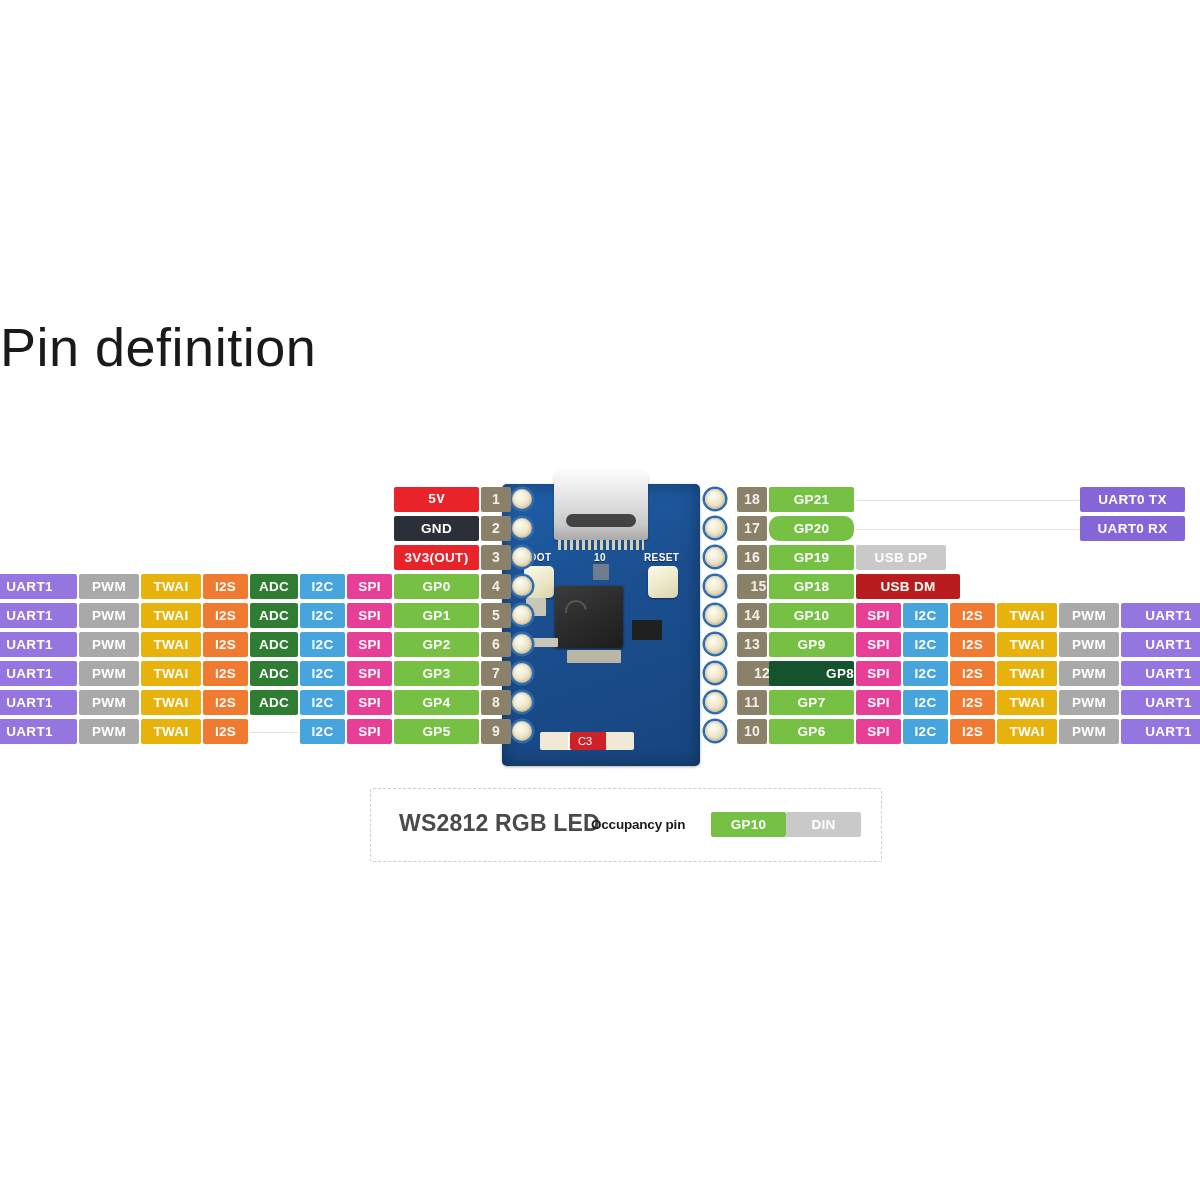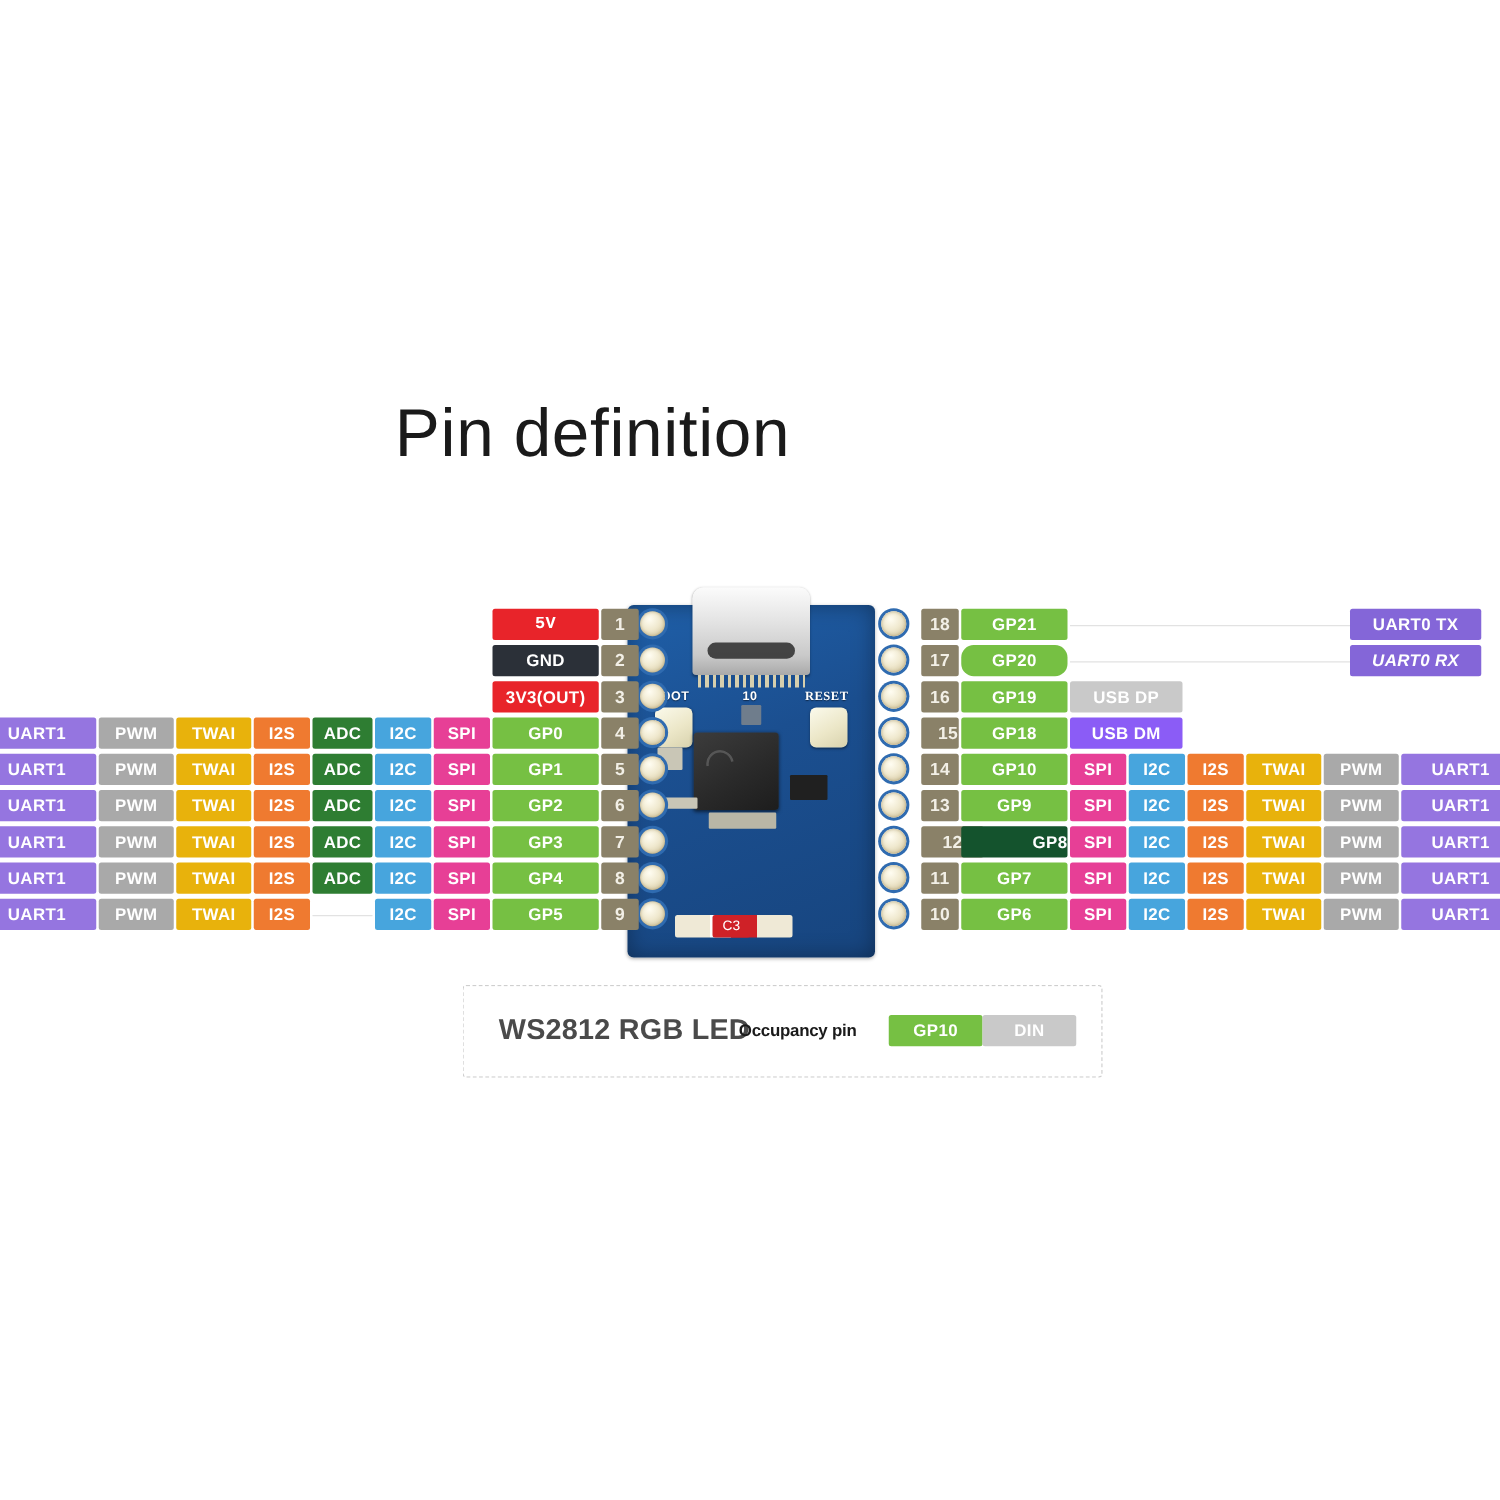--- a/index.html
+++ b/index.html
@@ -5,21 +5,21 @@
   html,body{margin:0;padding:0;}
   body{
     width:1200px;height:1200px;background:#ffffff;
     font-family:"Liberation Sans", sans-serif;
     position:relative;overflow:hidden;
   }
   #stage{position:absolute;left:0;top:0;width:1200px;height:1200px;}
 
   
   #title{
-    position:absolute;left:0;top:316px;width:948px;text-align:center;
+    position:absolute;left:0;top:316px;width:948px;
     font-size:54px;font-weight:400;color:#1a1a1a;letter-spacing:0.5px;
     font-family:"Liberation Sans", sans-serif;
   }
 
   
   .tag{
     position:absolute;height:25px;line-height:25px;text-align:center;
     color:#ffffff;font-size:13.5px;font-weight:bold;letter-spacing:0.3px;
     border-radius:2px;box-sizing:border-box;white-space:nowrap;
     overflow:hidden;
@@ -110,21 +110,21 @@
 
   <div id="board">
     <div class="pcb"></div>
 
     <div class="usbc"></div>
     <div class="usbpins"></div>
 
     <div class="btn" style="left:32px;top:96px;"></div>
     <div class="btn" style="left:156px;top:96px;"></div>
     <div class="silk" style="left:29px;top:82px;">BOOT</div>
-    <div class="silk" style="left:152px;top:82px;font-family:Liberation Serif, serif;">RESET</div>
+    <div class="silk" style="left:152px;top:82px;">RESET</div>
     <div class="silk" style="left:102px;top:82px;">10</div>
 
     <div class="comp" style="left:101px;top:94px;width:16px;height:16px;background:#6f7d8c;"></div>
 
     <div class="soc"></div>
     <div class="comp" style="left:34px;top:128px;width:20px;height:18px;"></div>
     <div class="comp dark" style="left:140px;top:150px;width:30px;height:20px;"></div>
     <div class="comp" style="left:40px;top:168px;width:26px;height:9px;"></div>
     <div class="comp" style="left:75px;top:180px;width:54px;height:13px;background:#b9b6a6;"></div>
 
@@ -215,27 +215,27 @@
       <div class="tag" style="left: -18px; top: 719px; width: 95px; background: rgb(149, 117, 224);">UART1</div>
     </div>
   <div id="right-layer">
       <div class="tag num" style="left: 737px; top: 487px; width: 30px; background: rgb(138, 129, 104);">18</div>
       <div class="tag" style="left: 769px; top: 487px; width: 85px; background: rgb(118, 192, 67);">GP21</div>
       <div class="link" style="left: 856px; top: 499.5px; width: 224px; background: rgb(226, 226, 226);"></div>
       <div class="tag" style="left: 1080px; top: 487px; width: 105px; background: rgb(132, 102, 216);">UART0 TX</div>
       <div class="tag num" style="left: 737px; top: 516px; width: 30px; background: rgb(138, 129, 104);">17</div>
       <div class="tag" style="left: 769px; top: 516px; width: 85px; background: rgb(118, 192, 67); border-radius: 10px;">GP20</div>
       <div class="link" style="left: 856px; top: 528.5px; width: 224px; background: rgb(226, 226, 226);"></div>
-      <div class="tag" style="left: 1080px; top: 516px; width: 105px; background: rgb(132, 102, 216); font-style: italic;">UART0 RX</div>
+      <div class="tag" style="left: 1080px; top: 516px; width: 105px; background: rgb(132, 102, 216);">UART0 RX</div>
       <div class="tag num" style="left: 737px; top: 545px; width: 30px; background: rgb(138, 129, 104);">16</div>
       <div class="tag" style="left: 769px; top: 545px; width: 85px; background: rgb(118, 192, 67);">GP19</div>
       <div class="tag" style="left: 856px; top: 545px; width: 90px; background: rgb(201, 201, 201);">USB DP</div>
       <div class="tag num" style="left: 737px; top: 574px; width: 30px; background: rgb(138, 129, 104); padding-left: 13px;">15</div>
       <div class="tag" style="left: 769px; top: 574px; width: 85px; background: rgb(118, 192, 67);">GP18</div>
-      <div class="tag" style="left: 856px; top: 574px; width: 90px; background: #8b5cf6;">USB DM</div>
+      <div class="tag" style="left: 856px; top: 574px; width: 104px; background: #b91c1c;">USB DM</div>
       <div class="tag num" style="left: 737px; top: 603px; width: 30px; background: rgb(138, 129, 104);">14</div>
       <div class="tag" style="left: 769px; top: 603px; width: 85px; background: rgb(118, 192, 67);">GP10</div>
       <div class="tag" style="left: 856px; top: 603px; width: 45px; background: rgb(231, 63, 150);">SPI</div>
       <div class="tag" style="left: 903px; top: 603px; width: 45px; background: rgb(71, 165, 221);">I2C</div>
       <div class="tag" style="left: 950px; top: 603px; width: 45px; background: rgb(239, 122, 48);">I2S</div>
       <div class="tag" style="left: 997px; top: 603px; width: 60px; background: rgb(232, 178, 12);">TWAI</div>
       <div class="tag" style="left: 1059px; top: 603px; width: 60px; background: rgb(169, 169, 169);">PWM</div>
       <div class="tag" style="left: 1121px; top: 603px; width: 95px; background: rgb(149, 117, 224);">UART1</div>
       <div class="tag num" style="left: 737px; top: 632px; width: 30px; background: rgb(138, 129, 104);">13</div>
       <div class="tag" style="left: 769px; top: 632px; width: 85px; background: rgb(118, 192, 67);">GP9</div>

